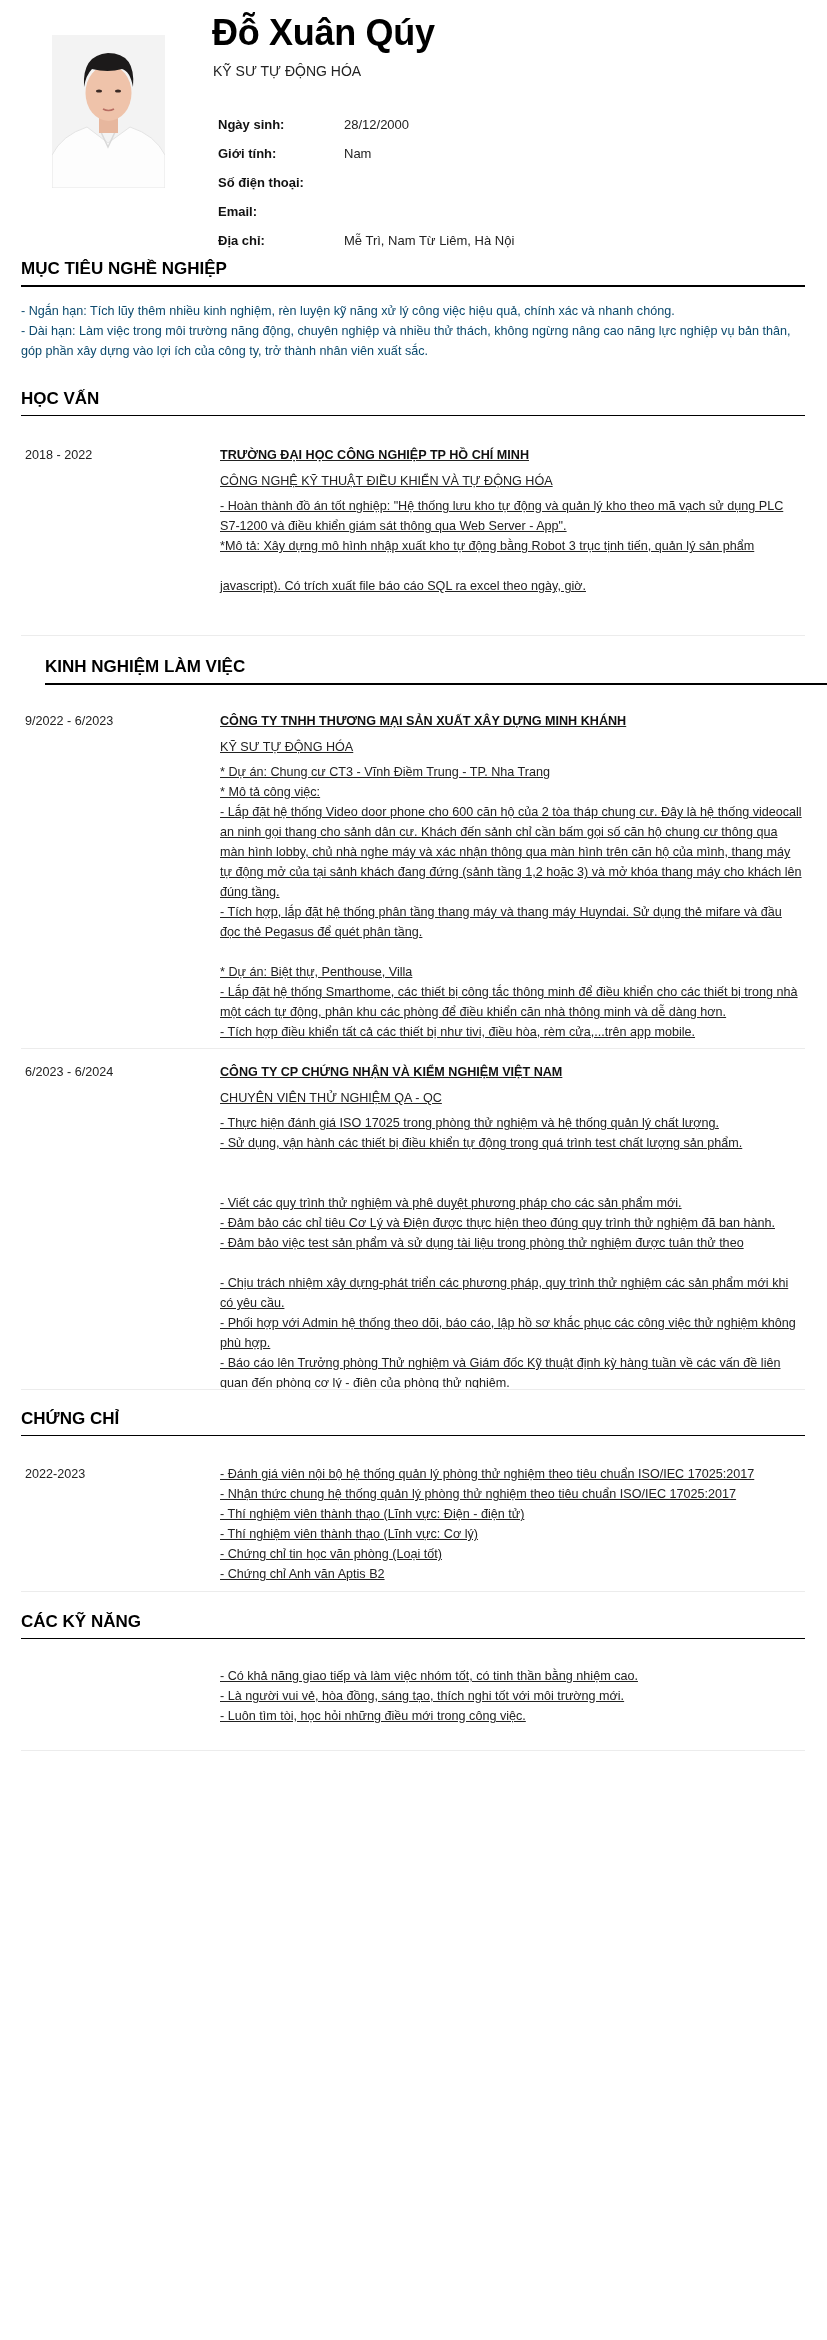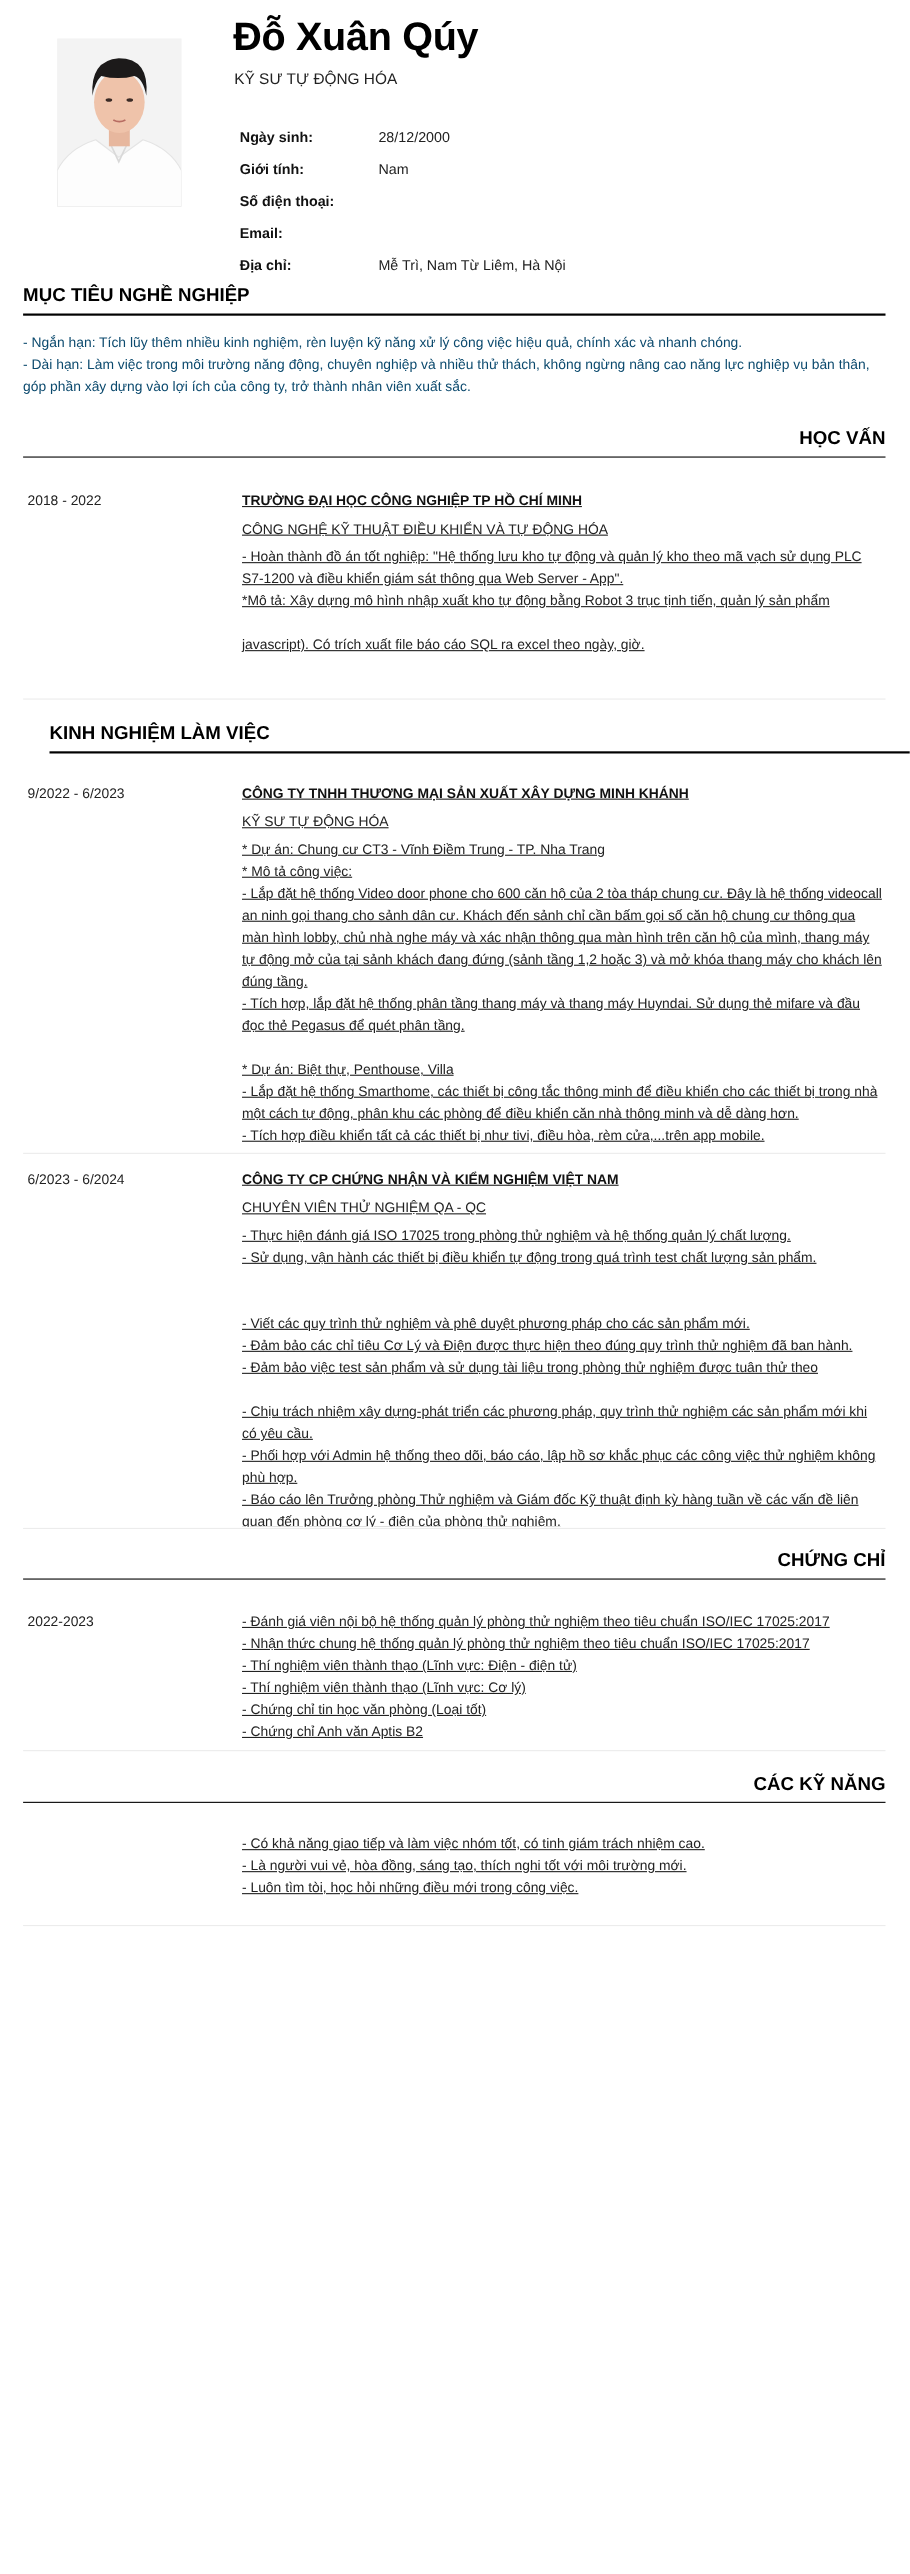--- a/index.html
+++ b/index.html
@@ -29,21 +29,21 @@
   .info-row { display: flex; height: 29px; align-items: center; }
   .info-label { width: 126px; font-size: 13px; font-weight: bold; color: #111; }
   .info-value { font-size: 13px; color: #222; }
 
   
   .section { position: absolute; left: 21px; width: 784px; }
   .sec-head {
     font-size: 17px; font-weight: bold; color: #000; padding-bottom: 6px;
     border-bottom: 2px solid #000;
   }
-  .sec-head.thin { border-bottom-width: 1.5px; text-align: right; }
+  .sec-head.thin { border-bottom-width: 1.5px; }
   .obj-body {
     font-size: 12.6px; line-height: 20px; color: #0c4a6e; margin-top: 14px;
   }
   .entry { display: flex; position: relative; }
   .entry-date {
     width: 199px; padding-left: 4px; font-size: 12.6px; color: #222;
     line-height: 20px;
   }
   .entry-content { flex: 1; font-size: 12.6px; color: #222; line-height: 20px; text-decoration: underline; }
   .entry-org { font-weight: bold; color: #111; font-size: 12.6px; margin-bottom: 6px; }
@@ -188,21 +188,21 @@
     </div>
   </div>
   <div class="sep" style="position:absolute; left:21px; top:1591px;"></div>
 
   <div class="section" style="top:1612px;">
     <div class="sec-head thin">CÁC KỸ NĂNG</div>
     <div class="entry" style="margin-top:27px;">
       <div class="entry-date"></div>
       <div class="entry-content">
         <div class="entry-desc">
-          <div>- Có khả năng giao tiếp và làm việc nhóm tốt, có tinh giám trách nhiệm cao.</div>
+          <div>- Có khả năng giao tiếp và làm việc nhóm tốt, có tinh thần bằng nhiệm cao.</div>
           <div>- Là người vui vẻ, hòa đồng, sáng tạo, thích nghi tốt với môi trường mới.</div>
           <div>- Luôn tìm tòi, học hỏi những điều mới trong công việc.</div>
         </div>
       </div>
     </div>
   </div>
   <div class="sep" style="position:absolute; left:21px; top:1750px;"></div>
 
 </div>
 

